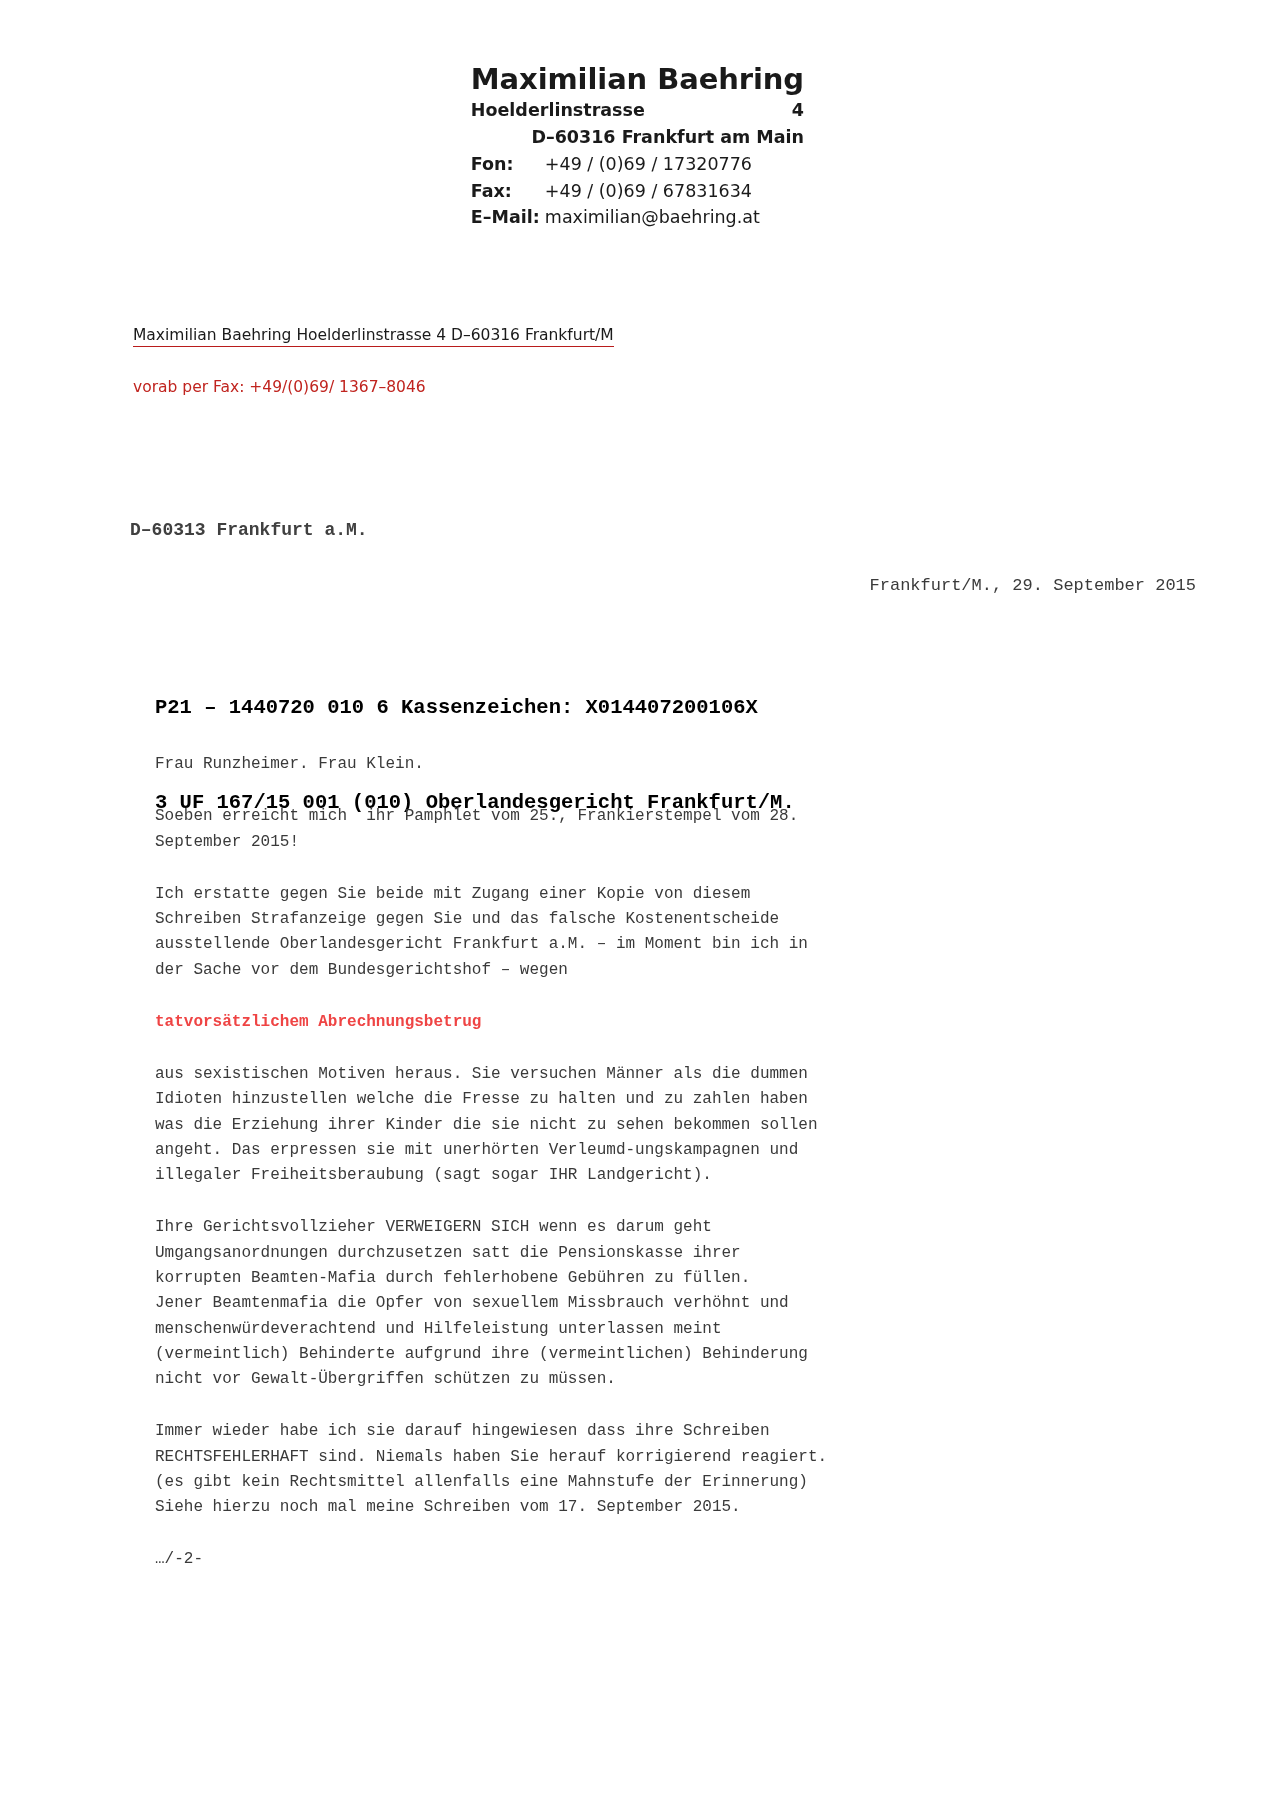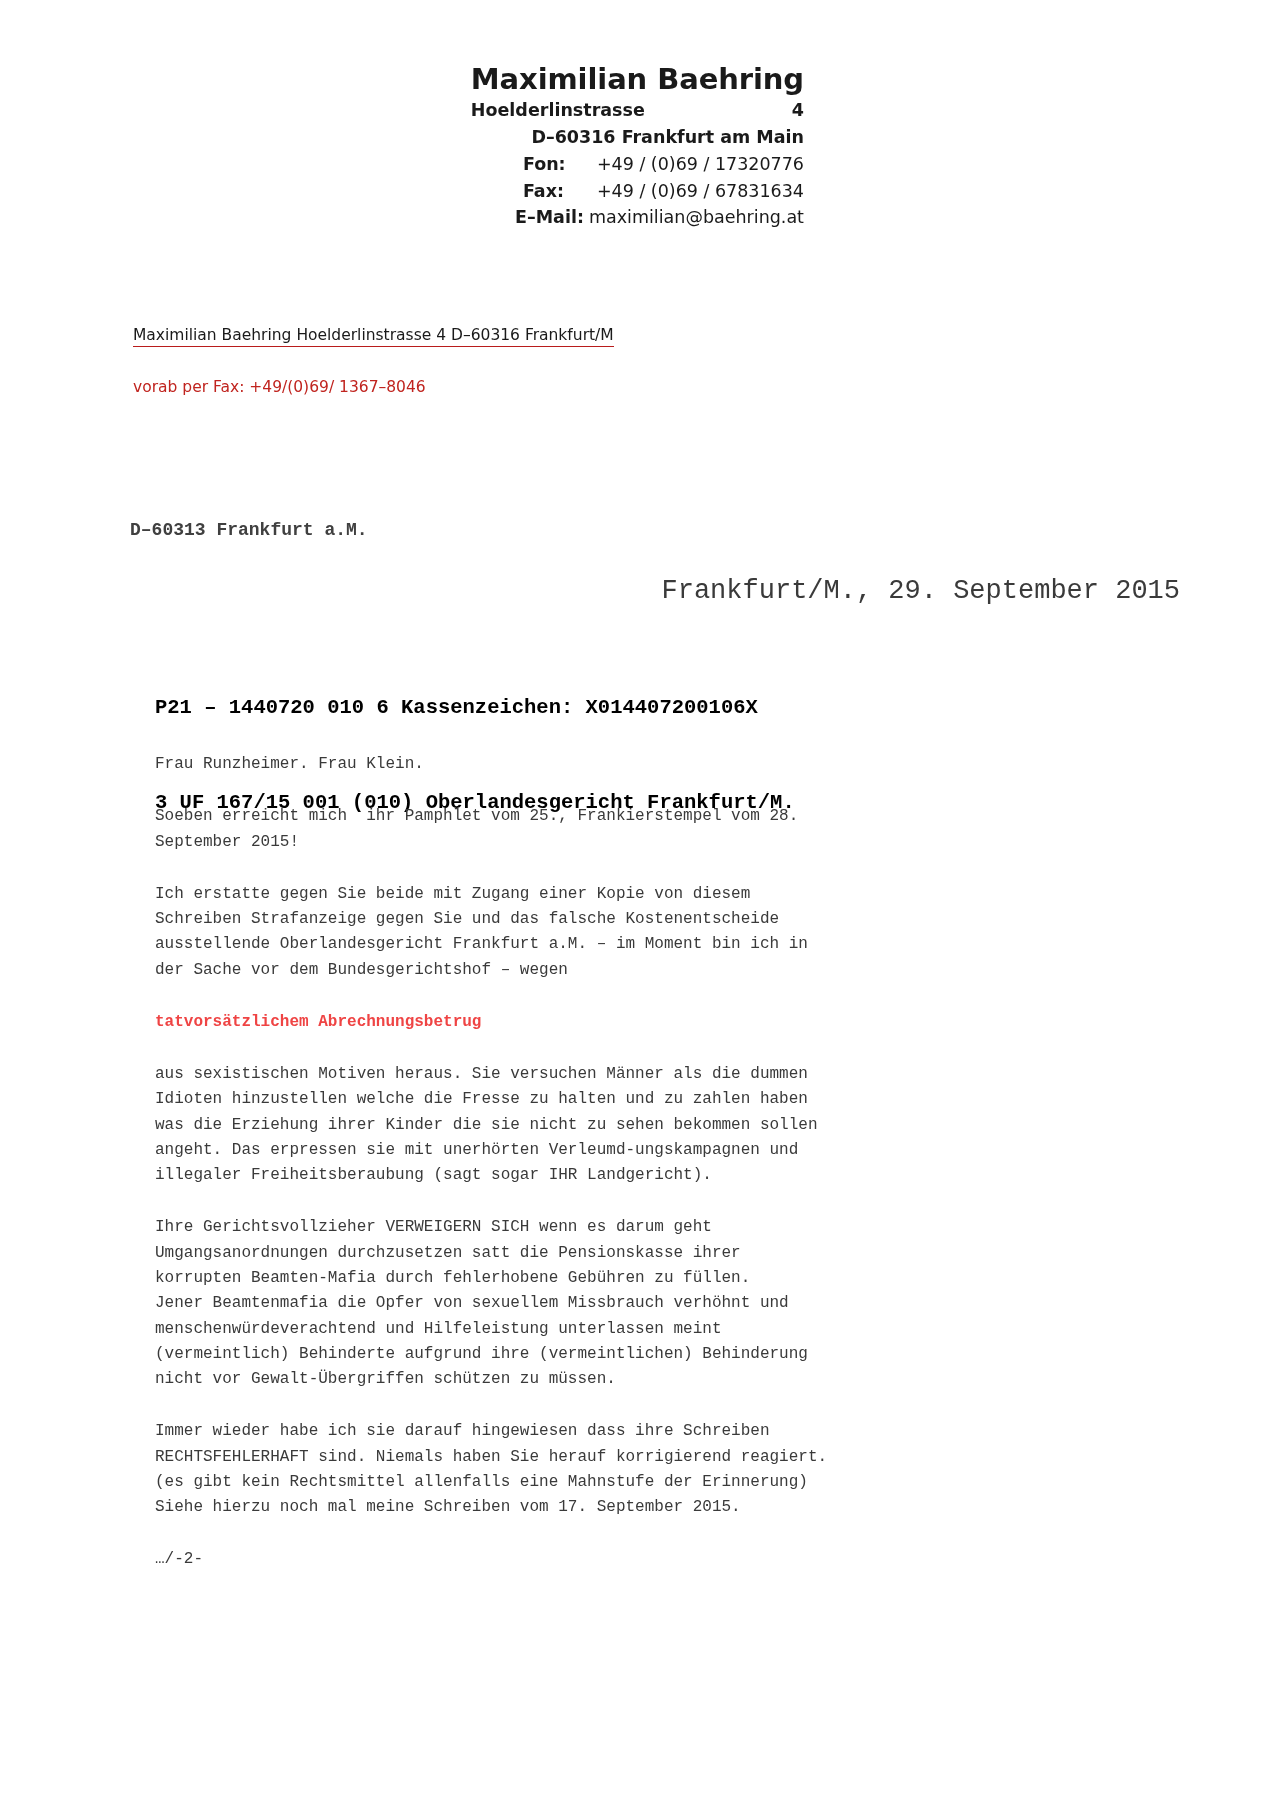--- a/index.html
+++ b/index.html
@@ -49,21 +49,20 @@
   }
   .lh-street {
     display: flex;
     justify-content: space-between;
     width: 100%;
   }
   .lh-city { text-align: right; }
 
   .lh-kv {
     display: flex;
-    justify-content: flex-end;
     font-size: 17.5px;
     line-height: 1.53;
     white-space: nowrap;
   }
   .lh-key {
     font-weight: bold;
     text-align: left;
     width: 74px;
   }
   .lh-val {
@@ -113,24 +112,24 @@
     font-size: 18px;
     font-weight: bold;
     color: #404040;
     white-space: pre;
   }
 
   
   .date-line {
     position: absolute;
     top: 576px;
-    left: 0;
+    left: 16px;
     width: 1180px;
     text-align: right;
-    font-size: 27px;
+    font-size: 17px;
     color: #3a3a3a;
     white-space: pre;
   }
 
   
   .subject {
     position: absolute;
     top: 628px;
     left: 155px;
     font-size: 20.5px;

